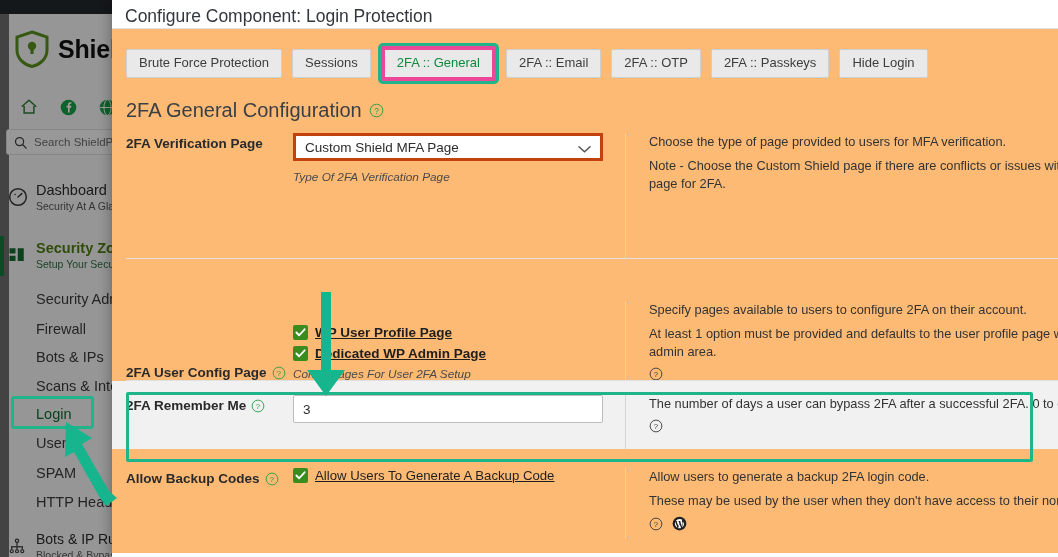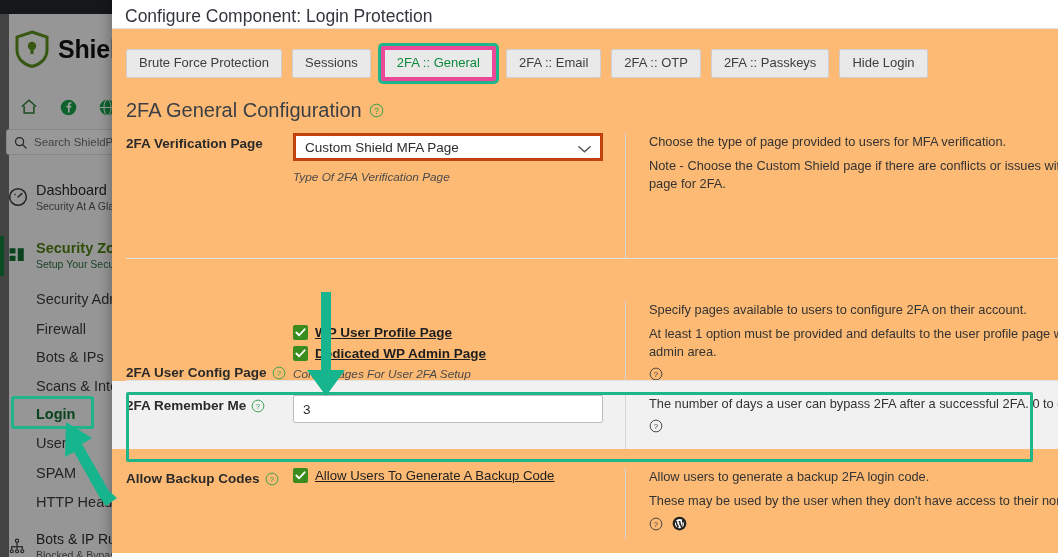--- a/index.html
+++ b/index.html
@@ -64,21 +64,21 @@
   .nav-main.active .nm-sub { color: #2d6b3f; }
 
   .zone-accent {
     position: absolute; left: 0; width: 4px; background: #137a3a;
   }
 
   .nav-sub {
     position: absolute; left: 36px;
     font-size: 14.5px; color: #3a3a3a; white-space: nowrap;
   }
-  .nav-sub.sel { color: #0f6b2f; font-weight: bold; }
+  .nav-sub.sel { color: #0f6b2f; font-weight: normal; }
 
   
   .scrim {
     position: absolute; left: 0; top: 0; width: 112px; height: 557px;
     background: rgba(0,0,0,0.38);
     pointer-events: none;
   }
 
   
   .modal {

